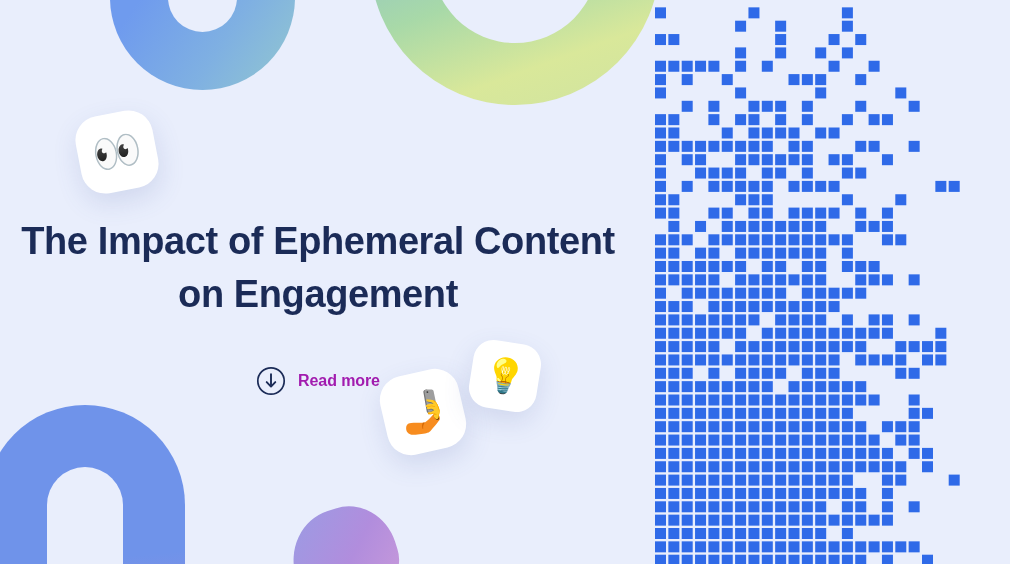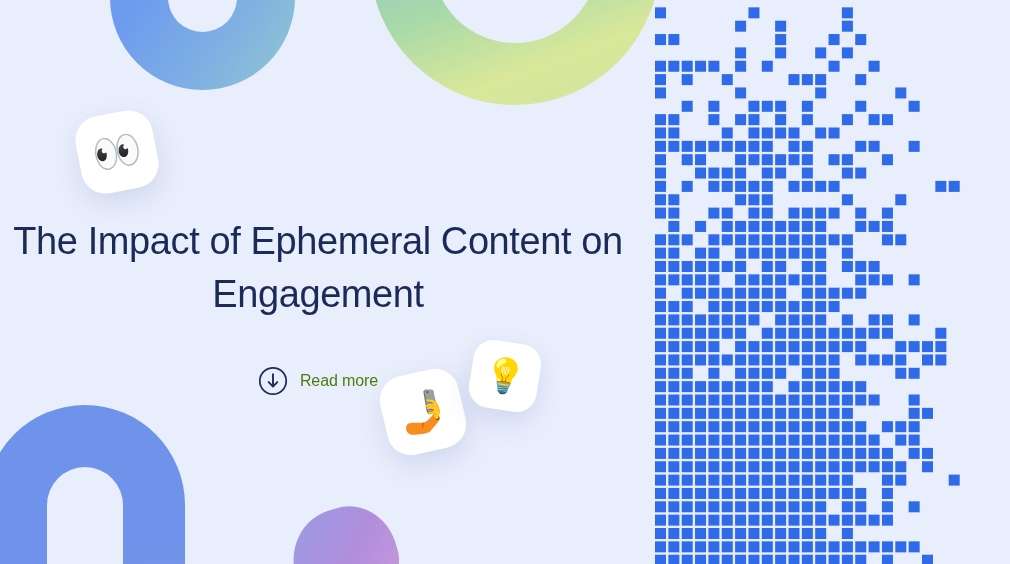--- a/index.html
+++ b/index.html
@@ -91,40 +91,40 @@
     width:636px; height:564px;
   }
 
   .headline {
     position:absolute;
     left:0; top:215px;
     width:636px;
     text-align:center;
     font-size:38px;
     line-height:53px;
-    font-weight:normal;
+    font-weight:bold;
     letter-spacing:-0.4px;
     color:#1b2b57;
   }
 
   .read-more {
     position:absolute;
     left:0; top:366px;
     width:636px;
     display:flex;
     align-items:center;
     justify-content:center;
     gap:12px;
     cursor:pointer;
   }
   .read-more-icon { width:30px; height:30px; display:block; }
   .read-more-label {
     font-size:16px;
-    font-weight:normal;
-    color:#4d7c0f;
+    font-weight:bold;
+    color:#a21caf;
     letter-spacing:-0.1px;
   }
 
   
   .emoji-card {
     position:absolute;
     background:#ffffff;
     border-radius:22px;
     display:flex;
     align-items:center;

